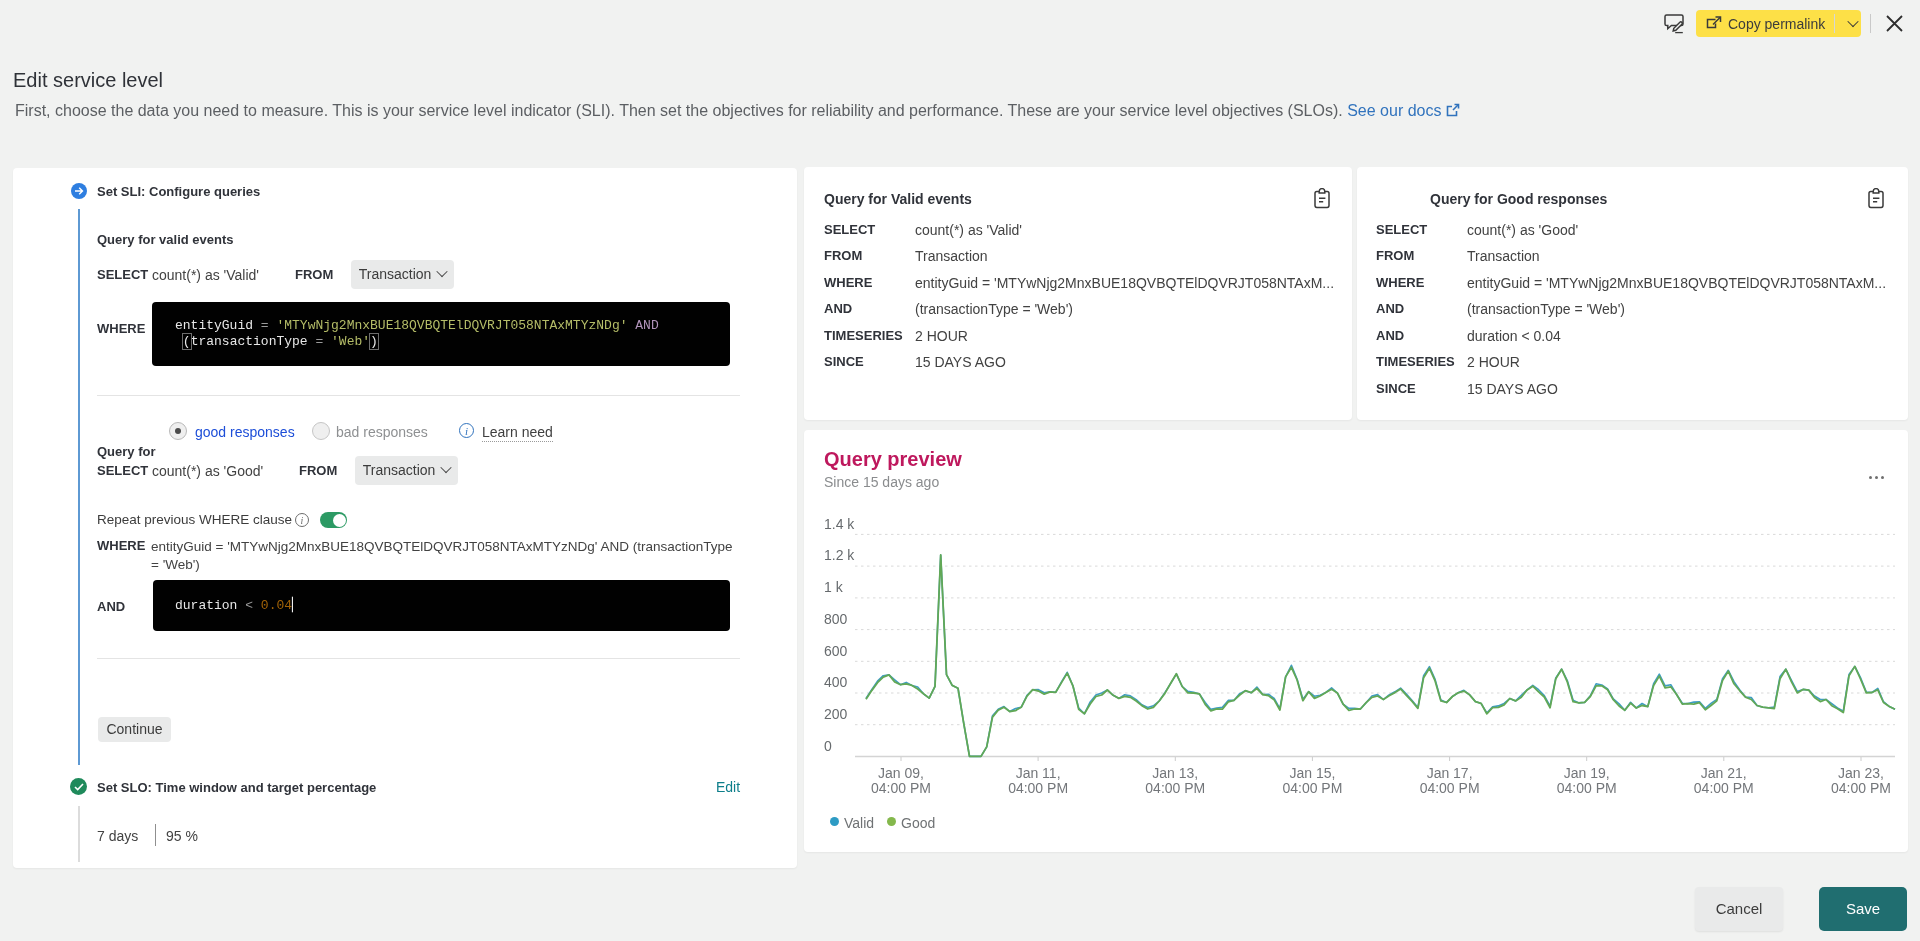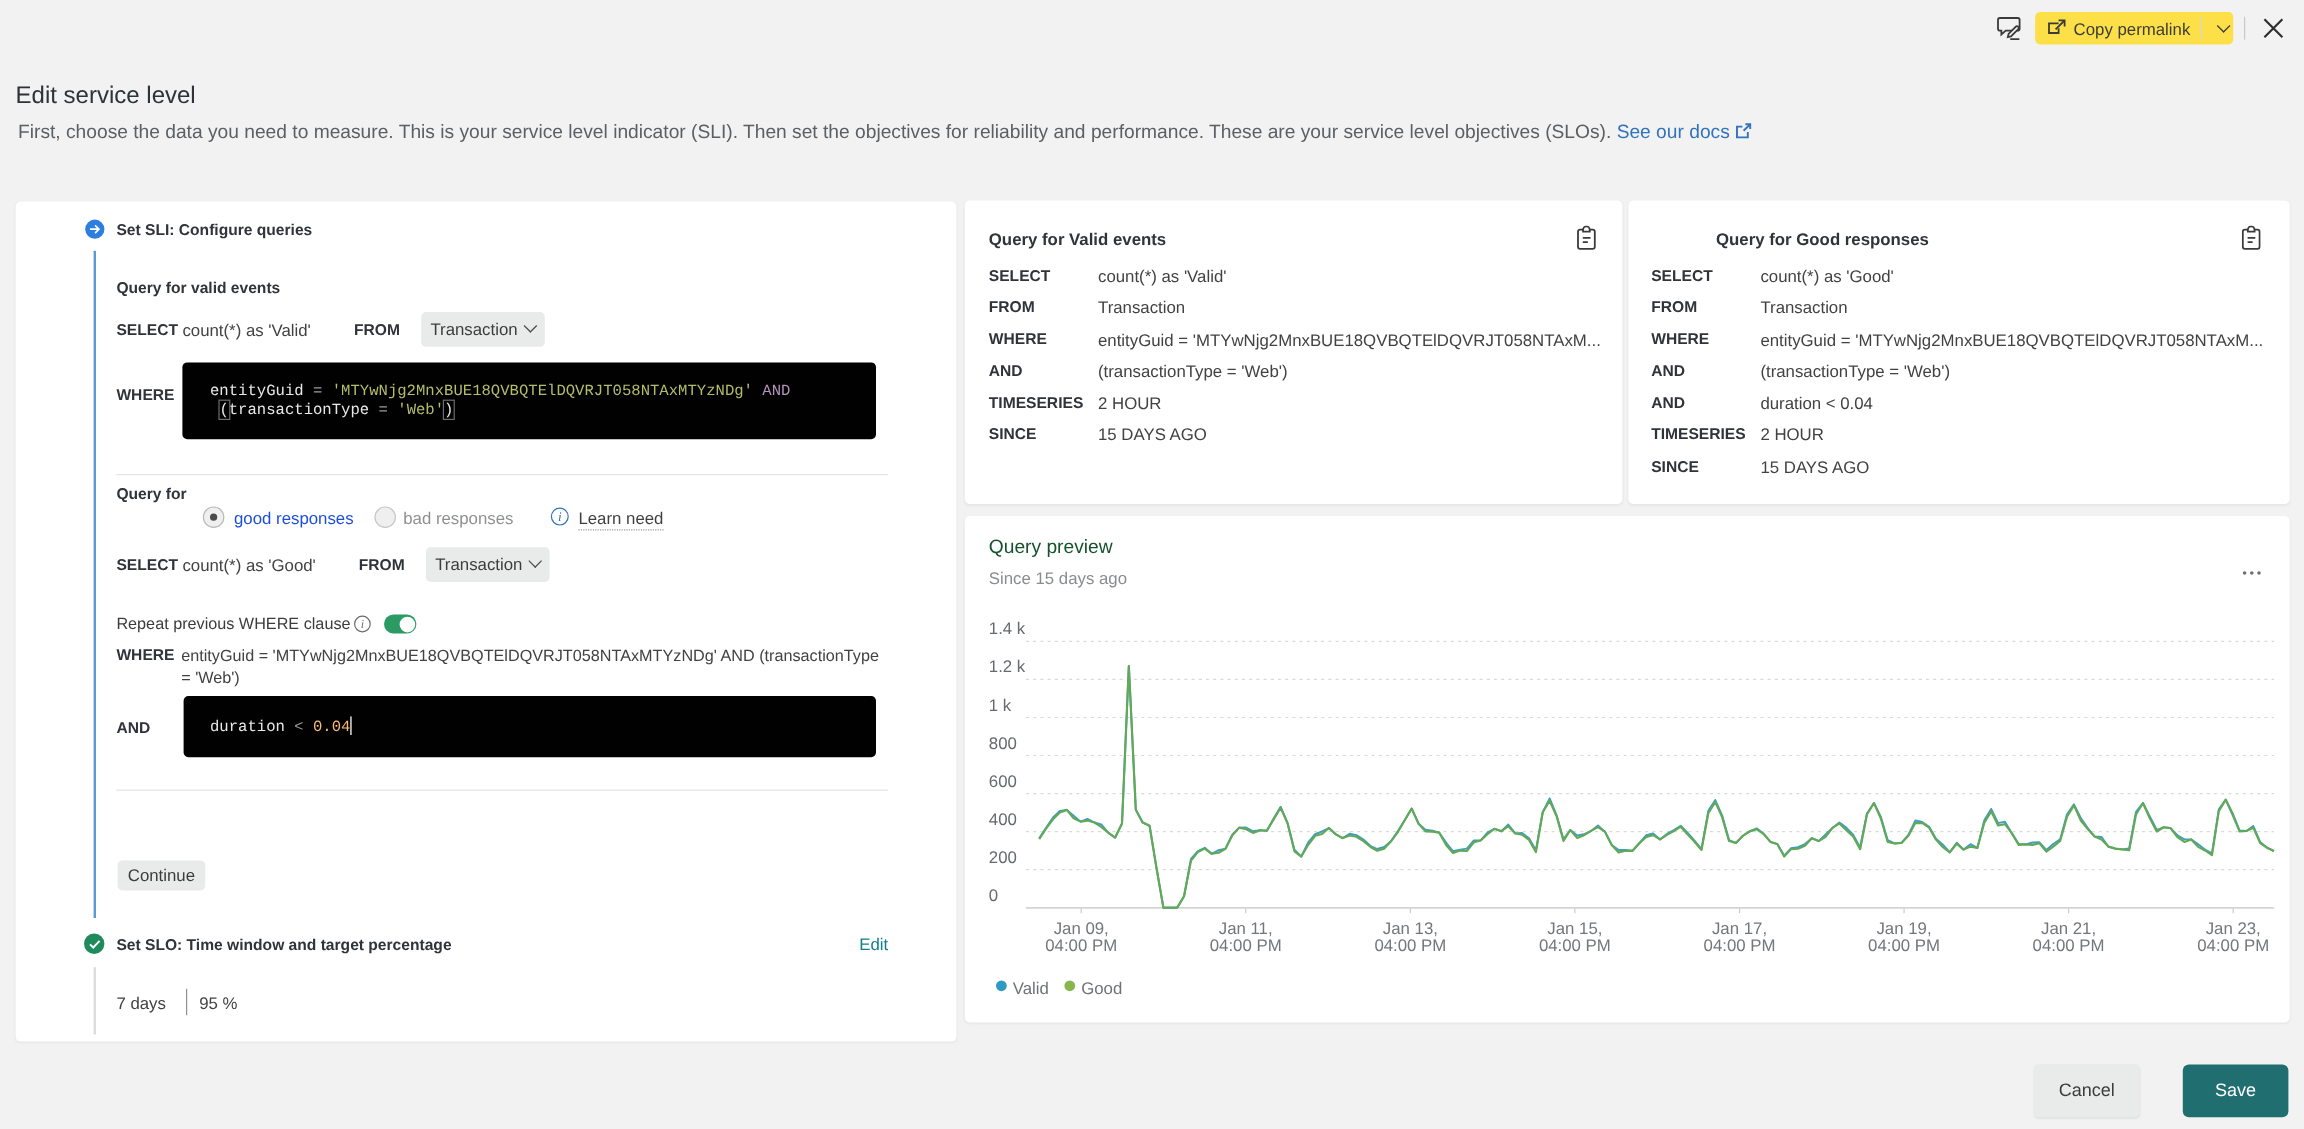--- a/index.html
+++ b/index.html
@@ -63,21 +63,21 @@
 <div class="gbtn" style="left:351px;top:260px;width:103px;height:29px;line-height:29px;">Transaction<span class="chev"></span></div>
 
 <div class="abs blabel" style="left:97px;top:321px;">WHERE</div>
 <div class="codeblock" style="left:152px;top:302px;width:578px;height:64px;">
   <div class="mono" style="position:absolute;left:23px;top:16px;line-height:16px;white-space:pre;"><span style="color:#e8e8e8">entityGuid</span><span style="color:#9a9a9a"> = </span><span style="color:#b5bd68">'MTYwNjg2MnxBUE18QVBQTElDQVRJT058NTAxMTYzNDg'</span> <span style="color:#b294bb">AND</span>
 <span style="color:#e8e8e8"> </span><span style="color:#e8e8e8;outline:1px solid #6d6d6d;">(</span><span style="color:#e8e8e8">transactionType</span><span style="color:#9a9a9a"> = </span><span style="color:#b5bd68">'Web'</span><span style="color:#e8e8e8;outline:1px solid #6d6d6d;">)</span></div>
 </div>
 
 <div class="hr" style="left:97px;top:395px;width:643px;"></div>
 
-<div class="abs blabel" style="left:97px;top:404px;">Query for</div>
+<div class="abs blabel" style="left:97px;top:444px;">Query for</div>
 <div class="abs" style="left:169px;top:422px;width:18px;height:18px;border-radius:50%;background:#efefef;border:1px solid #b9b9b9;">
   <div style="position:absolute;left:5px;top:5px;width:6px;height:6px;border-radius:50%;background:#4b4b4b;"></div>
 </div>
 <div class="abs" style="left:195px;top:424px;font-size:14px;color:#1d4ed8;">good responses</div>
 <div class="abs" style="left:312px;top:422px;width:18px;height:18px;border-radius:50%;background:#efefef;border:1px solid #c6c6c6;"></div>
 <div class="abs" style="left:336px;top:424px;font-size:14px;color:#8e9092;">bad responses</div>
 <div class="abs" style="left:459px;top:423px;width:15px;height:15px;border-radius:50%;border:1.5px solid #3173bd;color:#3173bd;font-size:11px;text-align:center;line-height:15px;font-style:italic;font-family:'Liberation Serif',serif;">i</div>
 <div class="abs" style="left:482px;top:424px;font-size:14px;color:#3f3f3f;border-bottom:1px dotted #9a9a9a;padding-bottom:1px;">Learn need</div>
 
 <div class="abs blabel" style="left:97px;top:463px;">SELECT</div>
@@ -89,21 +89,21 @@
 <div class="abs" style="left:295px;top:513px;width:14px;height:14px;border-radius:50%;border:1.5px solid #6d6d6d;color:#6d6d6d;font-size:10px;text-align:center;line-height:14px;font-style:italic;font-family:'Liberation Serif',serif;">i</div>
 <div class="abs" style="left:320px;top:512px;width:27px;height:16px;border-radius:8px;background:#2c9a64;">
   <div style="position:absolute;right:1.5px;top:1.5px;width:13px;height:13px;border-radius:50%;background:#fff;"></div>
 </div>
 
 <div class="abs blabel" style="left:97px;top:538px;">WHERE</div>
 <div class="abs" style="left:151px;top:538px;font-size:13.5px;color:#424242;line-height:17.5px;">entityGuid = 'MTYwNjg2MnxBUE18QVBQTElDQVRJT058NTAxMTYzNDg' AND (transactionType<br>= 'Web')</div>
 
 <div class="abs blabel" style="left:97px;top:599px;">AND</div>
 <div class="codeblock" style="left:153px;top:580px;width:577px;height:51px;">
-  <div class="mono" style="position:absolute;left:22px;top:18px;line-height:16px;white-space:pre;"><span style="color:#e8e8e8">duration</span><span style="color:#9a9a9a"> &lt; </span><span style="color:#fdba74">0.04</span><span style="color:#fff;">▏</span></div>
+  <div class="mono" style="position:absolute;left:22px;top:18px;line-height:16px;white-space:pre;"><span style="color:#e8e8e8">duration</span><span style="color:#9a9a9a"> &lt; </span><span style="color:#a16207">0.04</span><span style="color:#fff;">▏</span></div>
 </div>
 
 <div class="hr" style="left:97px;top:658px;width:643px;"></div>
 
 <div class="gbtn" style="left:98px;top:717px;width:73px;height:25px;line-height:25px;">Continue</div>
 
 <div class="abs" style="left:70px;top:778px;width:17px;height:17px;border-radius:50%;background:#1f8a5b;">
   <svg style="position:absolute;left:3.5px;top:4.5px" width="10" height="8" viewBox="0 0 10 8" fill="none" stroke="#fff" stroke-width="1.6">
       <path d="M1 4 L3.7 6.6 L9 1"></path>
     </svg>
@@ -153,21 +153,21 @@
 <div class="abs blabel" style="left:1376px;top:301px;">AND</div>
 <div class="abs val" style="left:1467px;top:301px;">(transactionType = 'Web')</div>
 <div class="abs blabel" style="left:1376px;top:328px;">AND</div>
 <div class="abs val" style="left:1467px;top:328px;">duration &lt; 0.04</div>
 <div class="abs blabel" style="left:1376px;top:354px;">TIMESERIES</div>
 <div class="abs val" style="left:1467px;top:354px;">2 HOUR</div>
 <div class="abs blabel" style="left:1376px;top:381px;">SINCE</div>
 <div class="abs val" style="left:1467px;top:381px;">15 DAYS AGO</div>
 
 <div class="panel" style="left:804px;top:430px;width:1104px;height:422px;"></div>
-<div class="abs" style="left:824px;top:448px;font-size:16px;font-weight:normal;color:#14532d;">Query preview</div>
+<div class="abs" style="left:824px;top:448px;font-size:20px;font-weight:bold;color:#be185d;">Query preview</div>
 <div class="abs" style="left:824px;top:474px;font-size:14px;color:#8a8c8e;">Since 15 days ago</div>
 <div class="abs" style="left:1869px;top:476px;width:3px;height:3px;border-radius:50%;background:#6f6f6f;"></div>
 <div class="abs" style="left:1875px;top:476px;width:3px;height:3px;border-radius:50%;background:#6f6f6f;"></div>
 <div class="abs" style="left:1881px;top:476px;width:3px;height:3px;border-radius:50%;background:#6f6f6f;"></div>
 
 <div class="abs" style="left:830px;top:817px;width:9px;height:9px;border-radius:50%;background:#2d9bc4;"></div>
 <div class="abs" style="left:844px;top:815px;font-size:14px;color:#6f7274;">Valid</div>
 <div class="abs" style="left:887px;top:817px;width:9px;height:9px;border-radius:50%;background:#84b84c;"></div>
 <div class="abs" style="left:901px;top:815px;font-size:14px;color:#6f7274;">Good</div>
 

